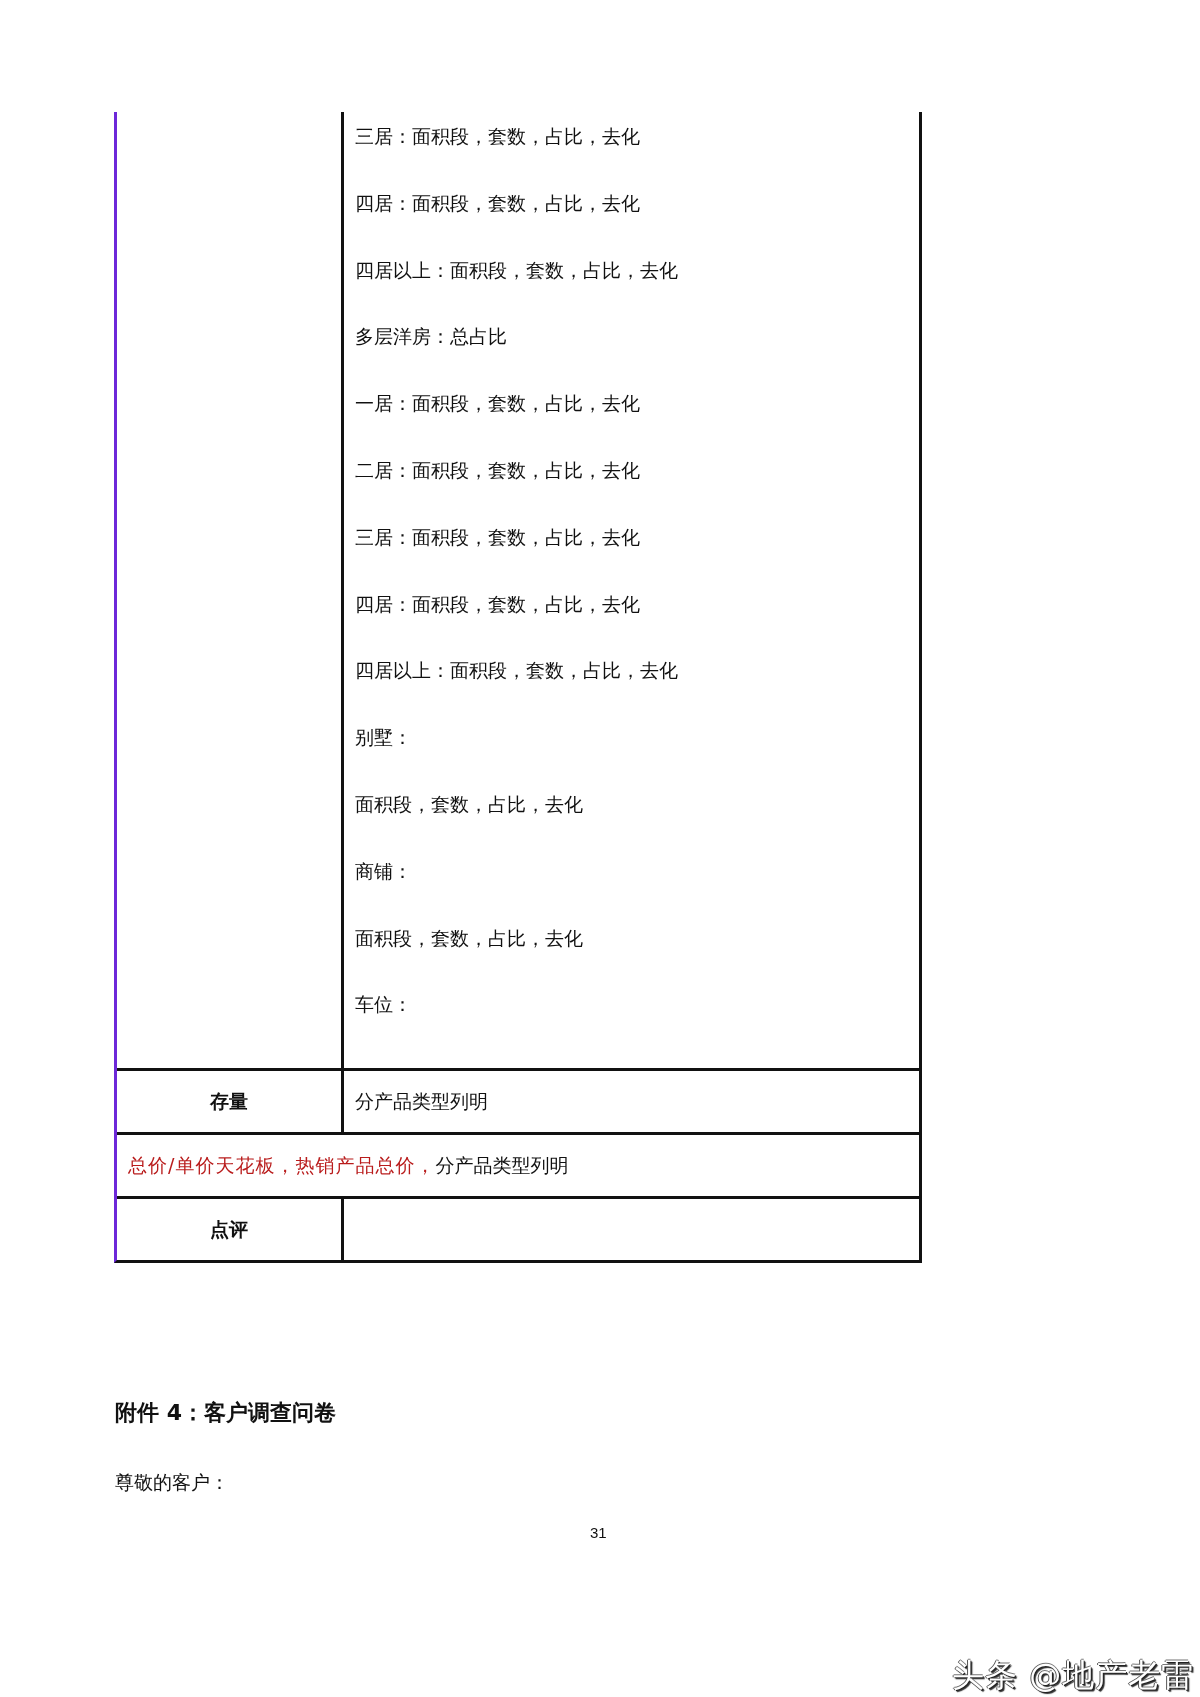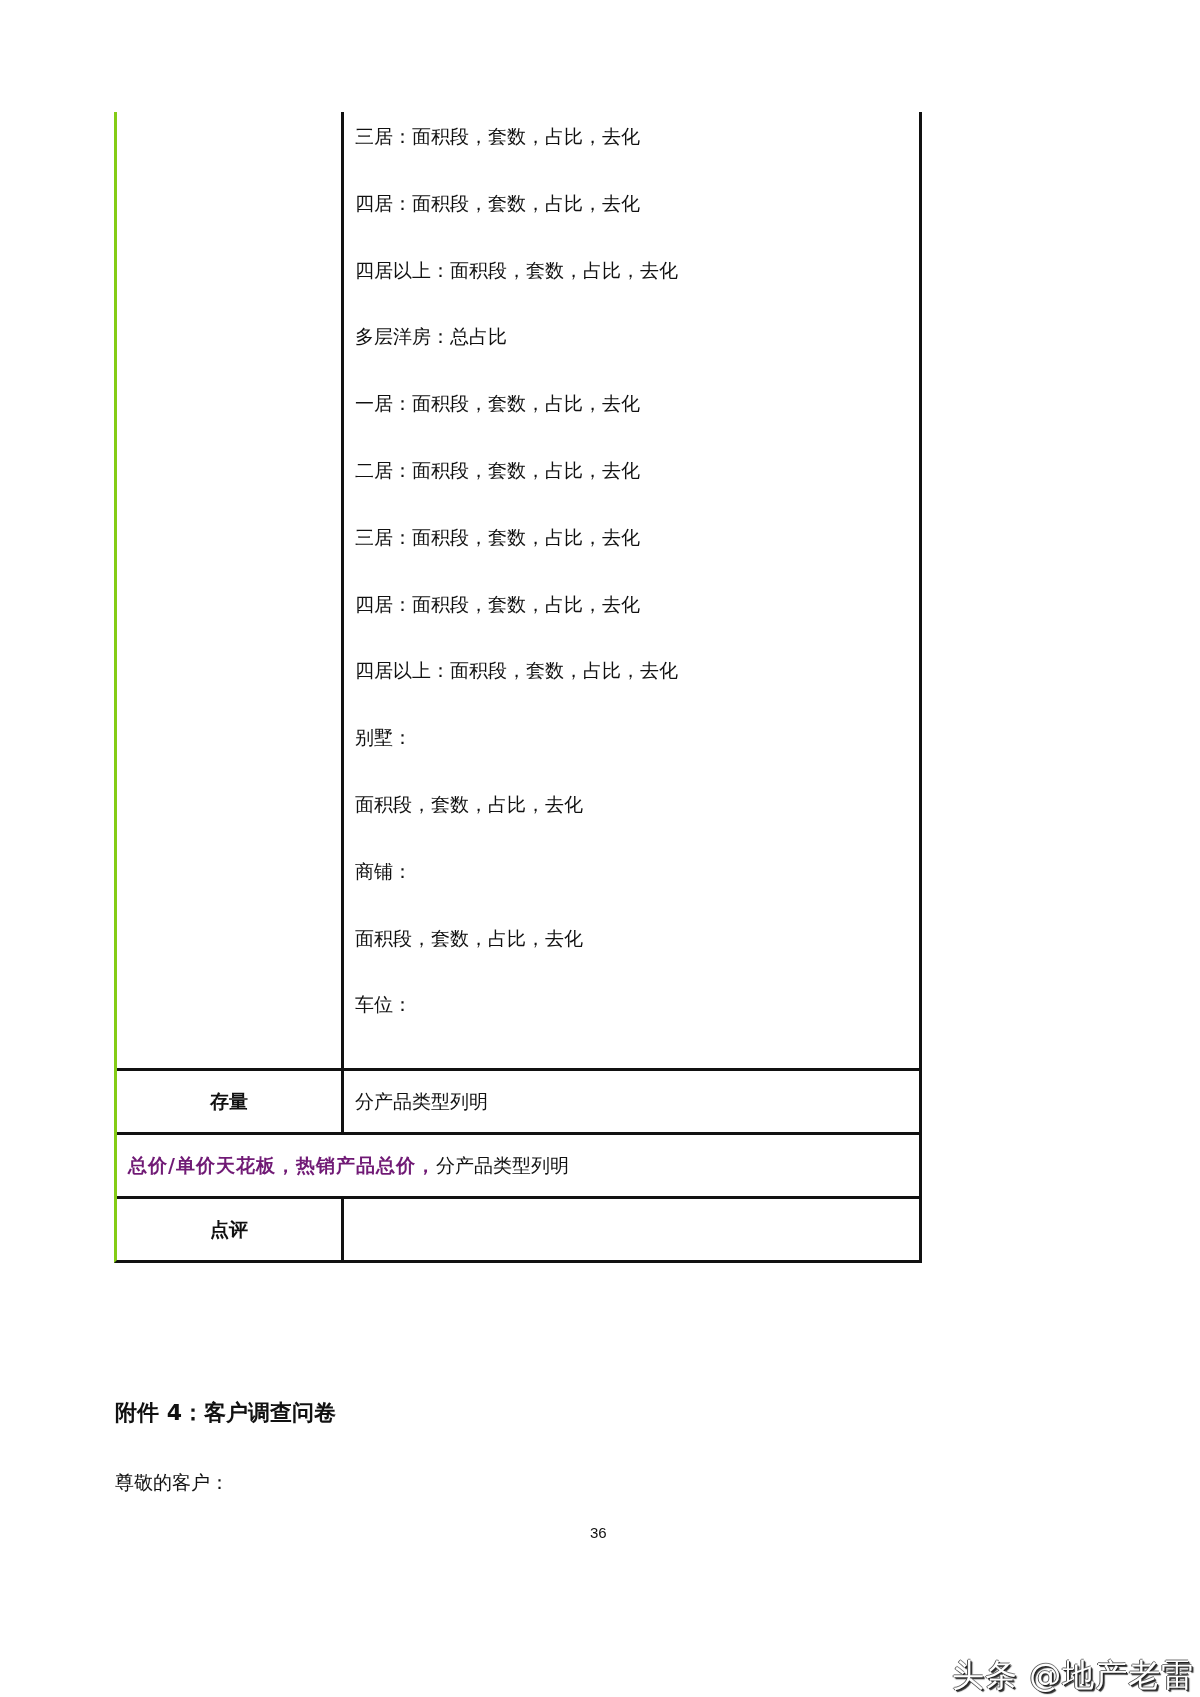--- a/index.html
+++ b/index.html
@@ -2,38 +2,38 @@
 <html><head>
   <meta charset="utf-8">
   <style>
     html, body { margin: 0; padding: 0; background: #ffffff; }
     body {
       width: 1200px; height: 1697px; position: relative; overflow: hidden;
       font-family: "DejaVu Sans", "Liberation Sans", sans-serif; color: #111;
     }
     .table {
       position: absolute; left: 114px; top: 112px; width: 808px;
-      border-left: 3px solid #84cc16; border-right: 3px solid #111; border-bottom: 3px solid #111;
+      border-left: 3px solid #6d28d9; border-right: 3px solid #111; border-bottom: 3px solid #111;
       box-sizing: border-box;
     }
     .row { display: flex; box-sizing: border-box; }
     .row + .row { border-top: 3px solid #111; }
     .label-cell {
       width: 227px; box-sizing: border-box; border-right: 3px solid #111;
       display: flex; align-items: center; justify-content: center;
       font-weight: bold; font-size: 19px;
     }
     .value-cell {
       flex: 1; box-sizing: border-box; padding-left: 11px;
       display: flex; align-items: center; font-size: 19px;
     }
     .tall .value-cell { display: block; padding-top: 9px; padding-bottom: 12px; }
     .line { height: 66.8px; line-height: 30px; font-size: 19px; }
     .short { height: 64px; }
-    .price-text .light { color: #701a75; letter-spacing: 1px; font-weight: bold; }
+    .price-text .light { color: #b91c1c; letter-spacing: 1px; }
     .section-title {
       position: absolute; left: 115px; top: 1398px; font-size: 22px; font-weight: bold;
     }
     .greeting { position: absolute; left: 115px; top: 1470px; font-size: 19px; }
     .page-number {
       position: absolute; left: 590px; top: 1524px; font-size: 15px; font-family: "Liberation Sans", sans-serif;
     }
     .watermark {
       position: absolute; left: 952px; top: 1630px; font-size: 32px; color: #fff;
       text-shadow: 1px 1px 0 #222, -1px 0 0 #555, 0 -1px 0 #777, 2px 2px 1px #333;
@@ -78,14 +78,14 @@
   </div>
 
   <div class="row short">
     <div class="label-cell">点评</div>
     <div class="value-cell"></div>
   </div>
 </div>
 
 <div class="section-title">附件 4：客户调查问卷</div>
 <div class="greeting">尊敬的客户：</div>
-<div class="page-number">36</div>
+<div class="page-number">31</div>
 <div class="watermark">头条 @地产老雷</div>
 
 </body></html>

